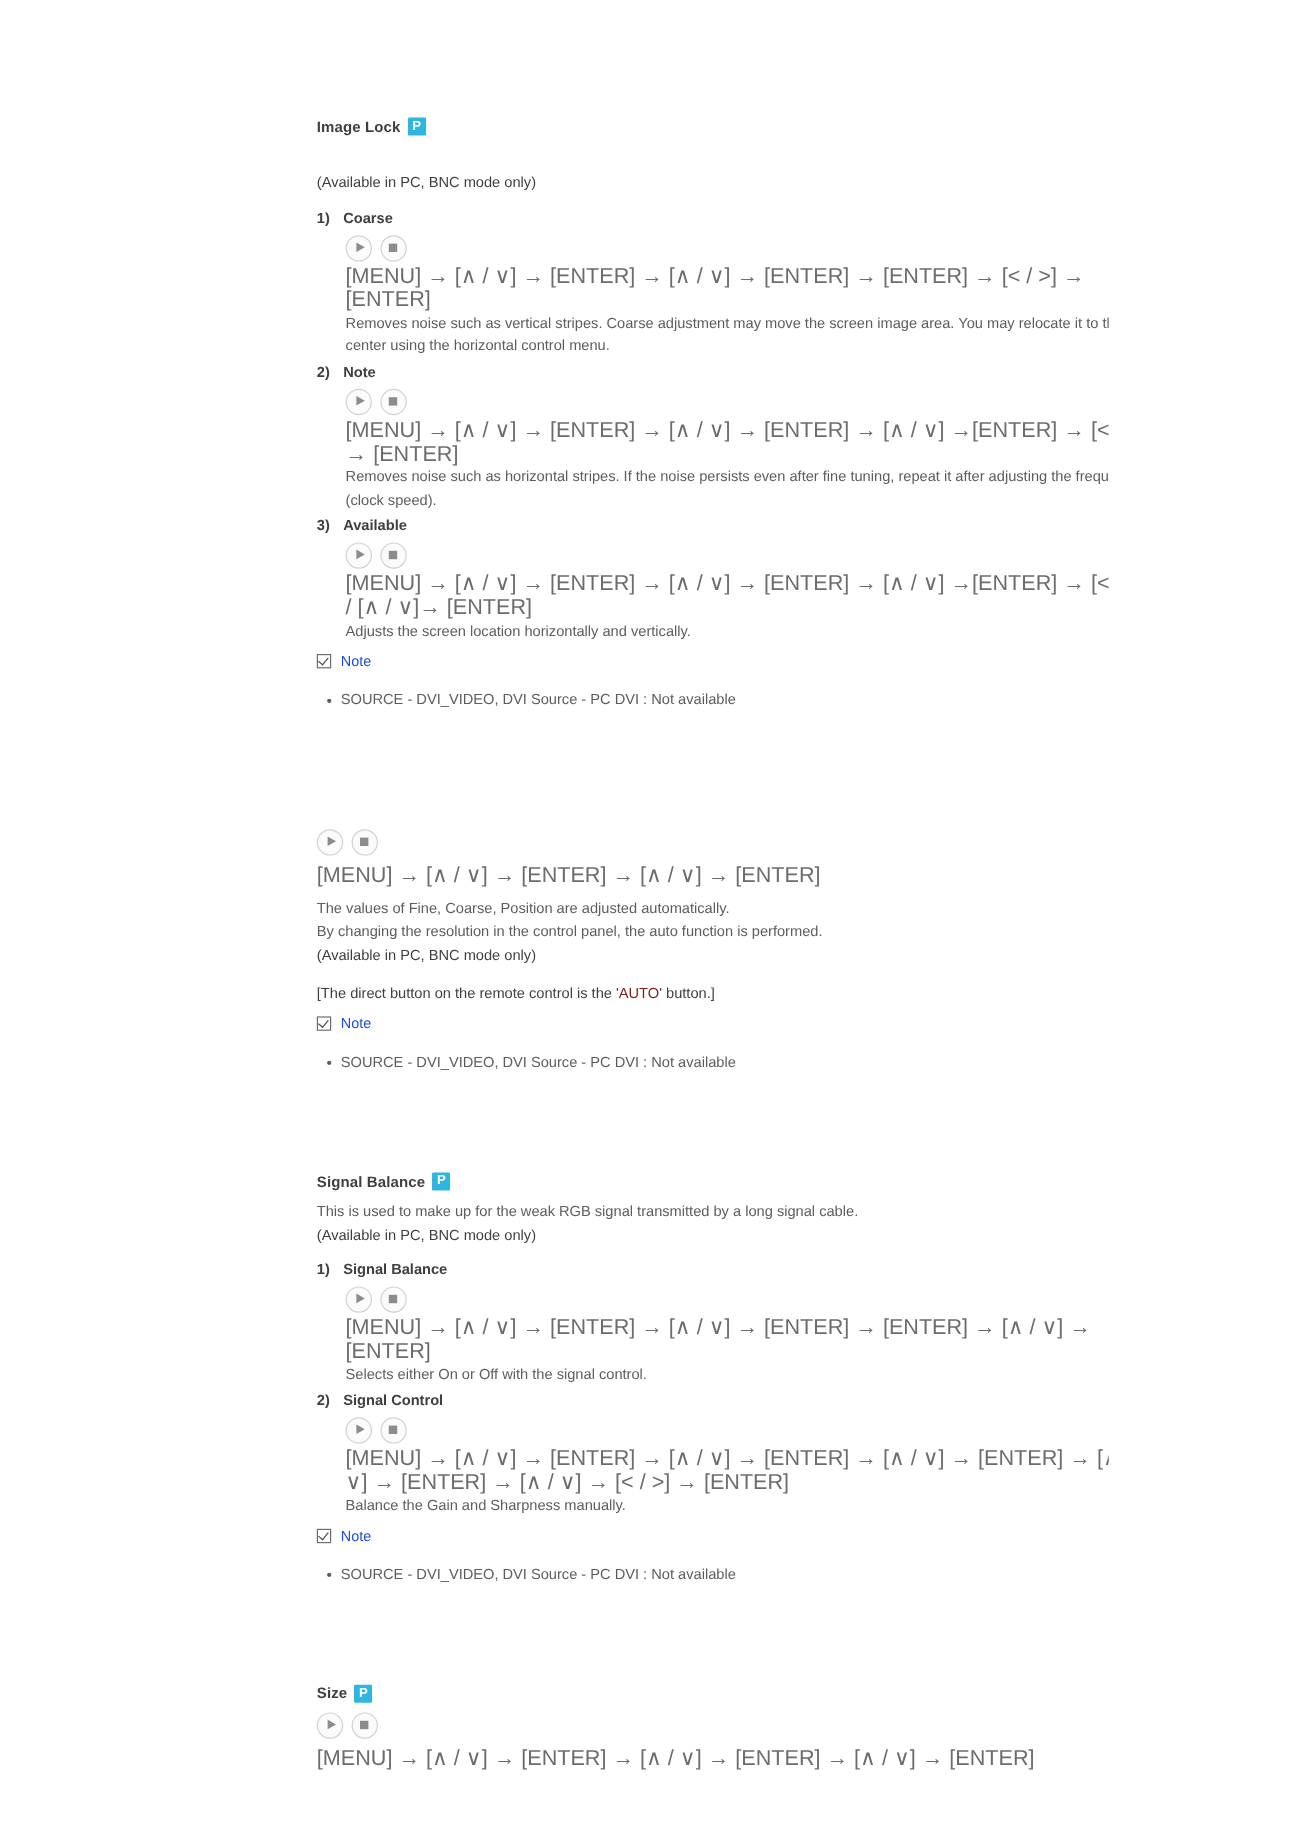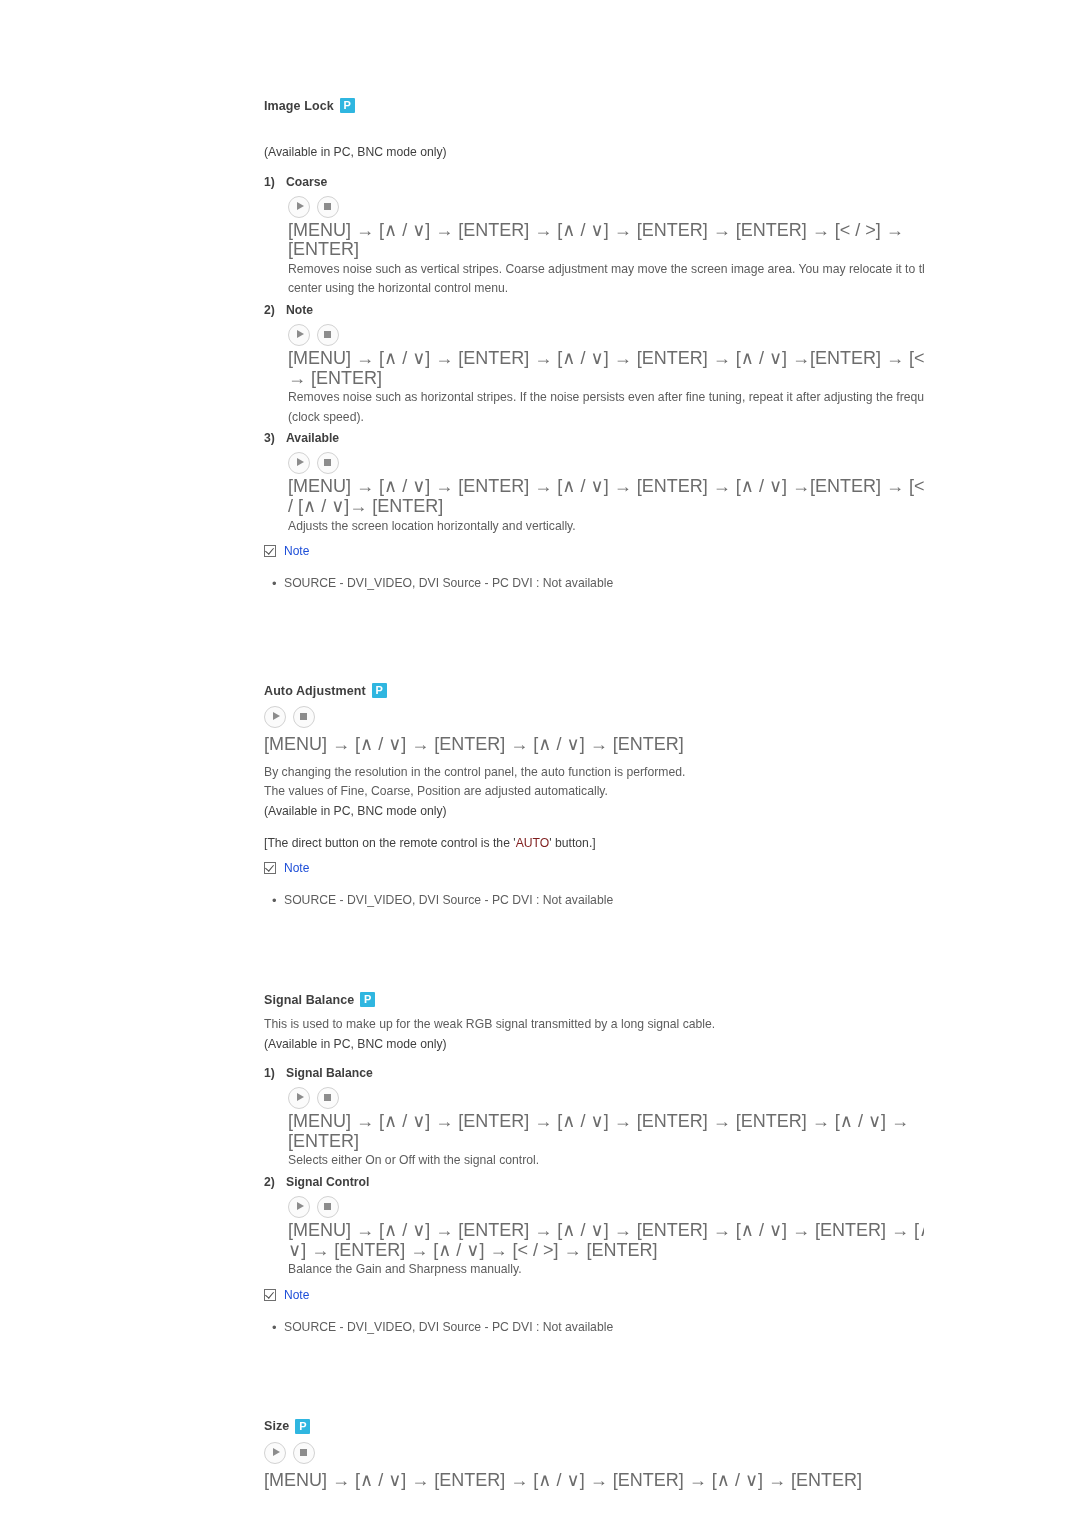--- a/index.html
+++ b/index.html
@@ -259,40 +259,36 @@
       <div class="bullet-row">
         <span class="bullet-dot">•</span>
         <span>SOURCE - DVI_VIDEO, DVI Source - PC DVI : Not available</span>
       </div>
     </div>
 
     <div class="sp-74"></div>
     <div class="sp-16"></div>
 
     <div>
-      <div class="section-heading">
-        <span>Auto Adjustment</span>
-        <span class="p-badge"></span>
-      </div>
 
       <div class="sp-4"></div>
 
       <div class="icon-row">
         <span class="mediaicon play"></span>
         <span class="mediaicon stop"></span>
       </div>
 
       <div class="sp-4"></div>
 
       <div class="seq">[MENU] → [∧ / ∨] → [ENTER] → [∧ / ∨] → [ENTER]</div>
 
       <div class="sp-8"></div>
 
+      <div class="para">The values of Fine, Coarse, Position are adjusted automatically.</div>
       <div class="para">By changing the resolution in the control panel, the auto function is performed.</div>
-      <div class="para">The values of Fine, Coarse, Position are adjusted automatically.</div>
       <div class="para bold">(Available in PC, BNC mode only)</div>
 
       <div class="sp-12"></div>
 
       <div class="para bold"><span>[The direct button on the remote control is the '</span><span class="green">AUTO</span><span>' button.]</span></div>
 
       <div class="sp-8"></div>
 
       <div class="note-row">
         <span class="checkbox-icon"></span>

